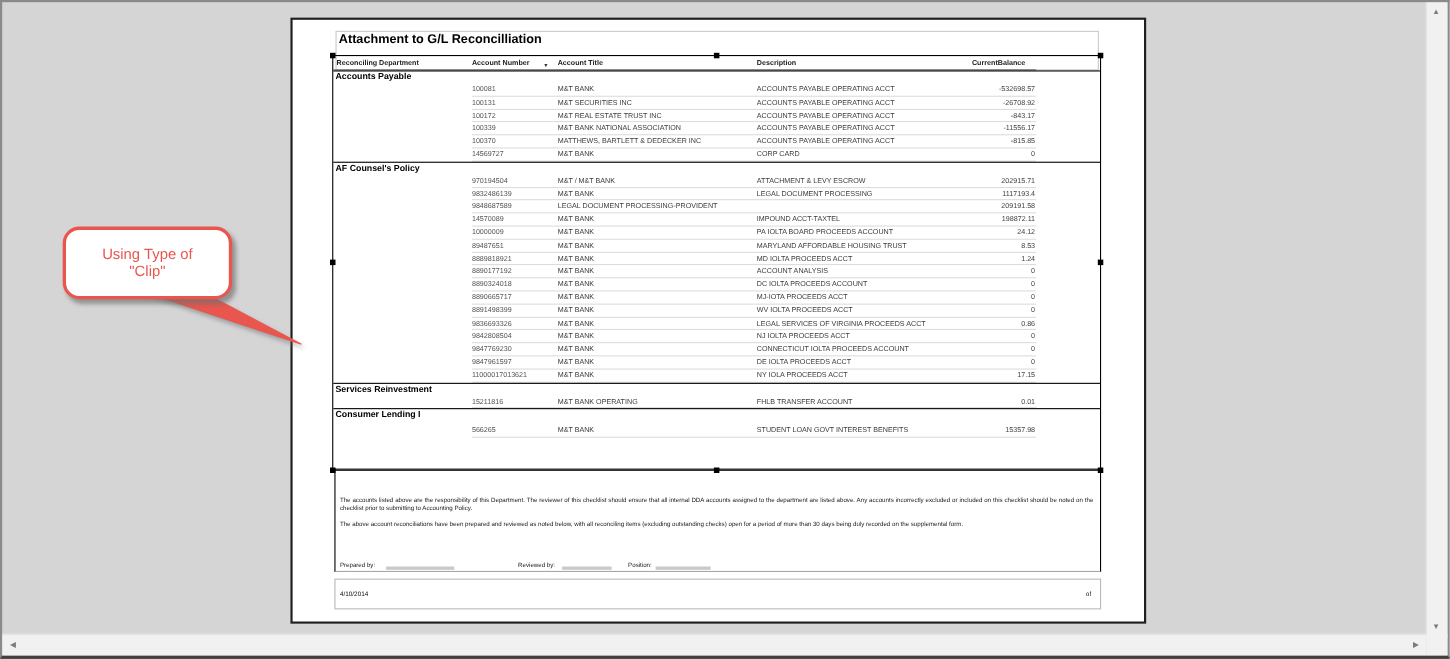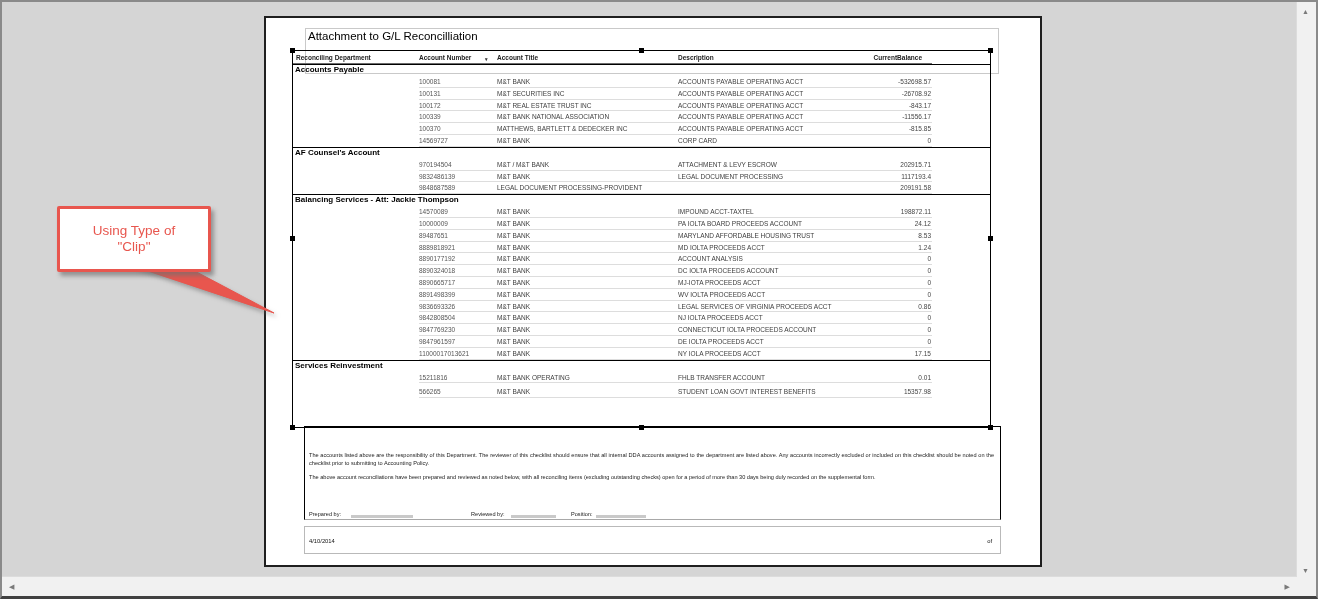--- a/index.html
+++ b/index.html
@@ -10,25 +10,25 @@
   .hscroll{position:absolute;left:0;bottom:0;height:19px;width:1295px;background:#f1f1f1;border-top:1px solid #dcdcdc;}
   .sb-corner{position:absolute;right:0;bottom:0;width:19px;height:19px;background:#f1f1f1;}
   .sb-arrow{position:absolute;font-size:7px;color:#7a7a7a;line-height:7px;}
   .vscroll .up{top:6px;left:5px;}
   .vscroll .down{bottom:6px;left:5px;}
   .hscroll .left{left:7px;top:6px;}
   .hscroll .right{right:7px;top:6px;}
   
   .page{position:absolute;left:262px;top:14px;width:778px;height:551px;background:#fff;
         border:2px solid #1f1f1f;box-sizing:border-box;}
-  .title-box{position:absolute;left:39px;top:10px;width:694px;height:46px;border:1px solid #c9c9c9;
-             font-weight:normal;font-size:11.5px;line-height:13px;color:#000;padding:1px 0 0 2px;box-sizing:border-box;}
+  .title-box{position:absolute;left:39px;top:10px;width:694px;height:36px;border:1px solid #c9c9c9;
+             font-weight:bold;font-size:11.5px;line-height:13px;color:#000;padding:1px 0 0 2px;box-sizing:border-box;}
   .title-line2{text-decoration:underline;}
   
-  .selection{position:absolute;left:26px;top:32px;width:697px;height:376px;border:1px solid #000;box-sizing:content-box;}
+  .selection{position:absolute;left:36px;top:32px;width:697px;height:376px;border:1px solid #000;box-sizing:content-box;}
   .handle{position:absolute;width:5px;height:5px;background:#000;}
   .h-tl{left:-3px;top:-3px;}  .h-tc{left:346px;top:-3px;}  .h-tr{right:-3px;top:-3px;}
   .h-ml{left:-3px;top:185px;} .h-mr{right:-3px;top:185px;}
   .h-bl{left:-3px;bottom:-3px;}.h-bc{left:346px;bottom:-3px;}.h-br{right:-3px;bottom:-3px;}
   .table-body{position:absolute;left:0;top:2px;width:697px;}
   .hdr-row{position:relative;height:11px;}
   .hdr-row .rule{position:absolute;left:0;right:58px;bottom:0;border-bottom:1px solid #6b6b6b;}
   .hcell{position:absolute;top:1px;font-size:6.5px;font-weight:bold;color:#222;white-space:nowrap;}
   .group-row{position:relative;height:11px;border-top:1px solid #000;}
   .group-label{position:absolute;left:2px;top:0px;font-size:8px;font-weight:bold;color:#000;white-space:nowrap;}
@@ -49,21 +49,21 @@
   .sig-line{position:absolute;top:4px;height:3px;background:#c9c9c9;}
   .lbl-prep{left:0;}   .line-prep{left:42px;width:62px;}
   .lbl-rev{left:162px;}.line-rev{left:202px;width:45px;}
   .lbl-pos{left:262px;}.line-pos{left:287px;width:50px;}
   
   .page-footer{position:absolute;left:38px;top:508px;width:697px;height:28px;border:1px solid #b9b9b9;box-sizing:border-box;}
   .pf-date{position:absolute;left:4px;top:11px;font-size:5.8px;color:#111;}
   .pf-of{position:absolute;right:8px;top:11px;font-size:5.8px;color:#111;}
   
   .callout{position:absolute;left:55px;top:204px;width:148px;height:60px;background:#fff;
-           border:3px solid #e8564e;border-radius:2px;box-shadow:3px 4px 4px rgba(110,110,110,0.65);
+           border:3px solid #e8564e;border-radius:15px;box-shadow:3px 4px 4px rgba(110,110,110,0.65);
            display:flex;flex-direction:column;align-items:center;justify-content:center;z-index:5;}
   .callout-text{font-size:13.5px;line-height:16px;color:#e8564e;text-align:center;}
   .tail-svg{position:absolute;left:100px;top:240px;z-index:4;filter:drop-shadow(2px 3px 2px rgba(110,110,110,0.55));}
 </style>
 </head>
 <body>
 
 <div class="window">
 
   <div class="page">
@@ -132,21 +132,21 @@
             <span class="rowline"></span>
           </div>
           <div class="data-row">
             <span class="cell c-num">14569727</span>
             <span class="cell c-title">M&amp;T BANK</span>
             <span class="cell c-desc">CORP CARD</span>
             <span class="cell c-bal">0</span>
             <span class="rowline"></span>
           </div>
           <div class="group-row">
-            <span class="group-label">AF Counsel's Account</span>
+            <span class="group-label">AF Counsel's Policy</span>
           </div>
           <div class="data-row">
             <span class="cell c-num">970194504</span>
             <span class="cell c-title">M&amp;T / M&amp;T BANK</span>
             <span class="cell c-desc">ATTACHMENT &amp; LEVY ESCROW</span>
             <span class="cell c-bal">202915.71</span>
             <span class="rowline"></span>
           </div>
           <div class="data-row">
             <span class="cell c-num">9832486139</span>
@@ -155,23 +155,20 @@
             <span class="cell c-bal">1117193.4</span>
             <span class="rowline"></span>
           </div>
           <div class="data-row">
             <span class="cell c-num">9848687589</span>
             <span class="cell c-title">LEGAL DOCUMENT PROCESSING-PROVIDENT</span>
             <span class="cell c-desc"></span>
             <span class="cell c-bal">209191.58</span>
             <span class="rowline"></span>
           </div>
-          <div class="group-row">
-            <span class="group-label">Balancing Services - Att: Jackie Thompson</span>
-          </div>
           <div class="data-row">
             <span class="cell c-num">14570089</span>
             <span class="cell c-title">M&amp;T BANK</span>
             <span class="cell c-desc">IMPOUND ACCT-TAXTEL</span>
             <span class="cell c-bal">198872.11</span>
             <span class="rowline"></span>
           </div>
           <div class="data-row">
             <span class="cell c-num">10000009</span>
             <span class="cell c-title">M&amp;T BANK</span>
@@ -258,20 +255,23 @@
           </div>
           <div class="group-row">
             <span class="group-label">Services Reinvestment</span>
           </div>
           <div class="data-row">
             <span class="cell c-num">15211816</span>
             <span class="cell c-title">M&amp;T BANK OPERATING</span>
             <span class="cell c-desc">FHLB TRANSFER ACCOUNT</span>
             <span class="cell c-bal">0.01</span>
             <span class="rowline"></span>
+          </div>
+          <div class="group-row">
+            <span class="group-label">Consumer Lending I</span>
           </div>
           <div class="data-row spaced">
             <span class="cell c-num">566265</span>
             <span class="cell c-title">M&amp;T BANK</span>
             <span class="cell c-desc">STUDENT LOAN GOVT INTEREST BENEFITS</span>
             <span class="cell c-bal">15357.98</span>
             <span class="rowline"></span>
           </div>
         </div>
     </div>

